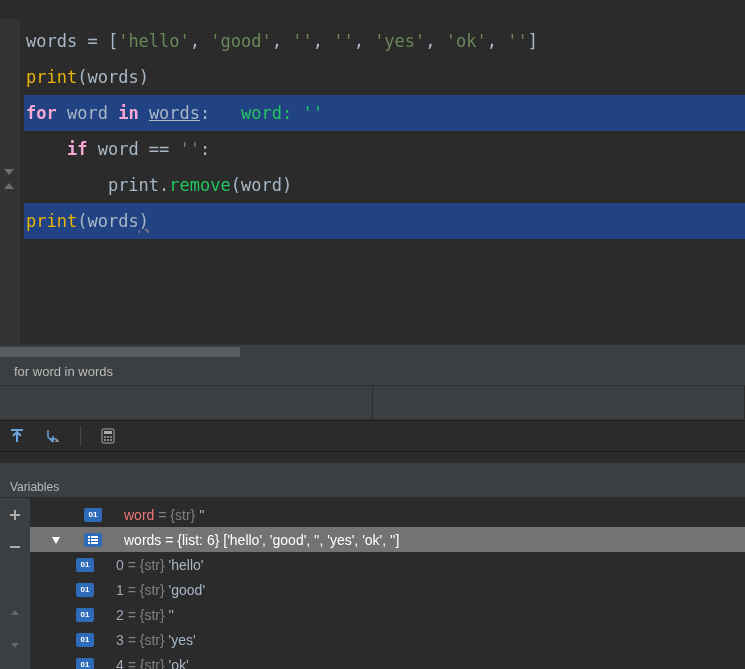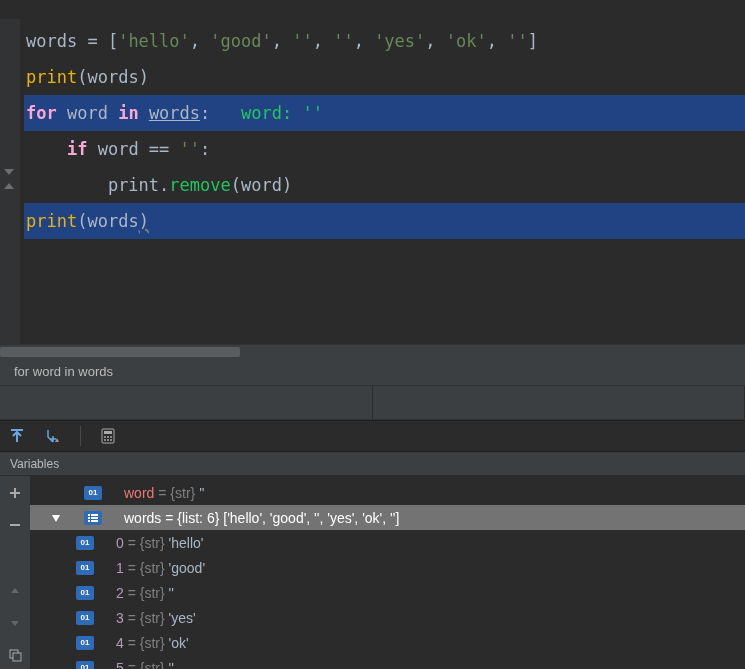--- a/index.html
+++ b/index.html
@@ -97,22 +97,23 @@
     width: 1px;
     height: 20px;
     background: #4a4a4a;
   }
   .variables-header {
     height: 24px;
     background: #3c3f41;
     color: #bbbbbb;
     font-size: 12px;
     font-family: sans-serif;
-    padding: 5px 10px;
+    padding: 17px 10px;
     border-bottom: 1px solid #2b2b2b;
+    margin-top: 11px;
   }
   .variables-panel {
     display: flex;
     height: 250px;
   }
   .vars-side {
     width: 30px;
     background: #3c3f41;
     display: flex;
     flex-direction: column;

